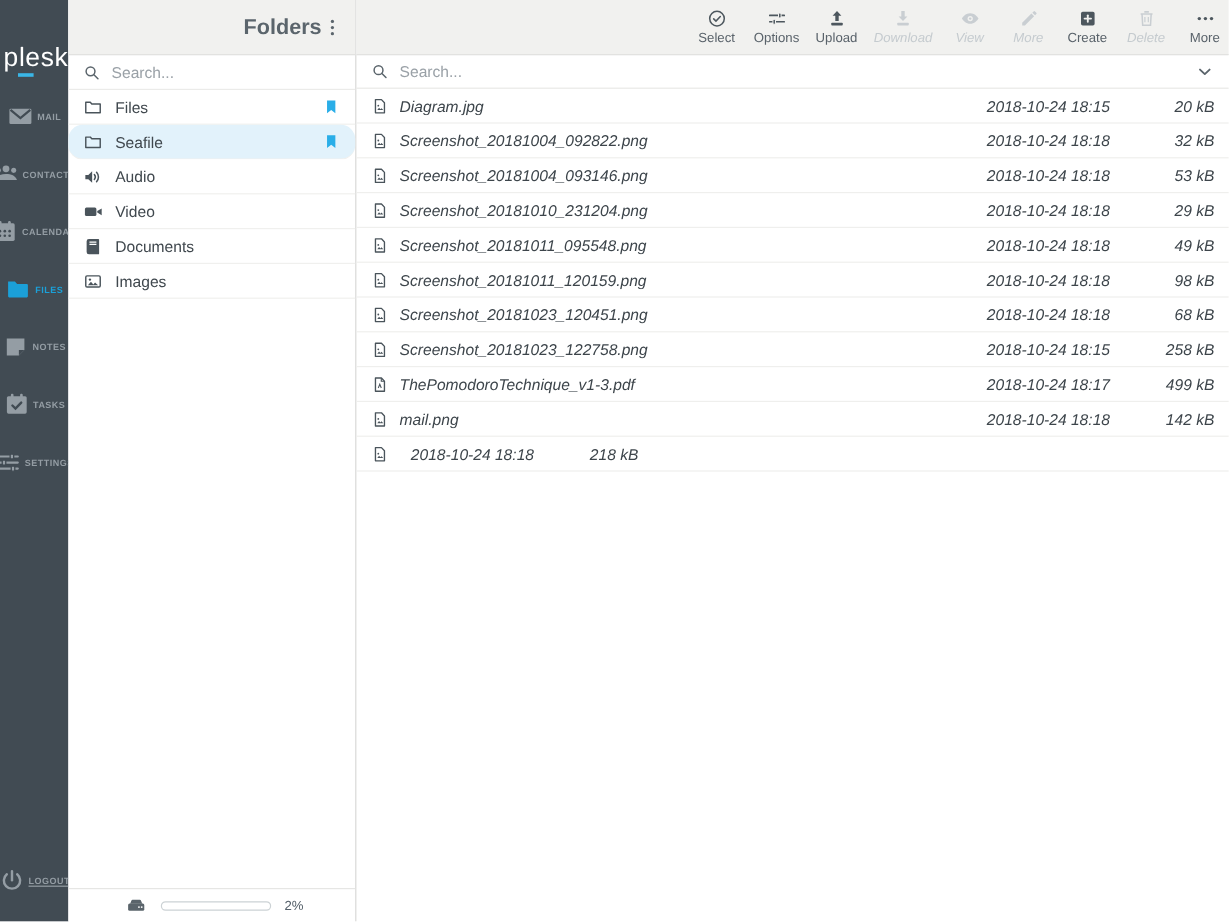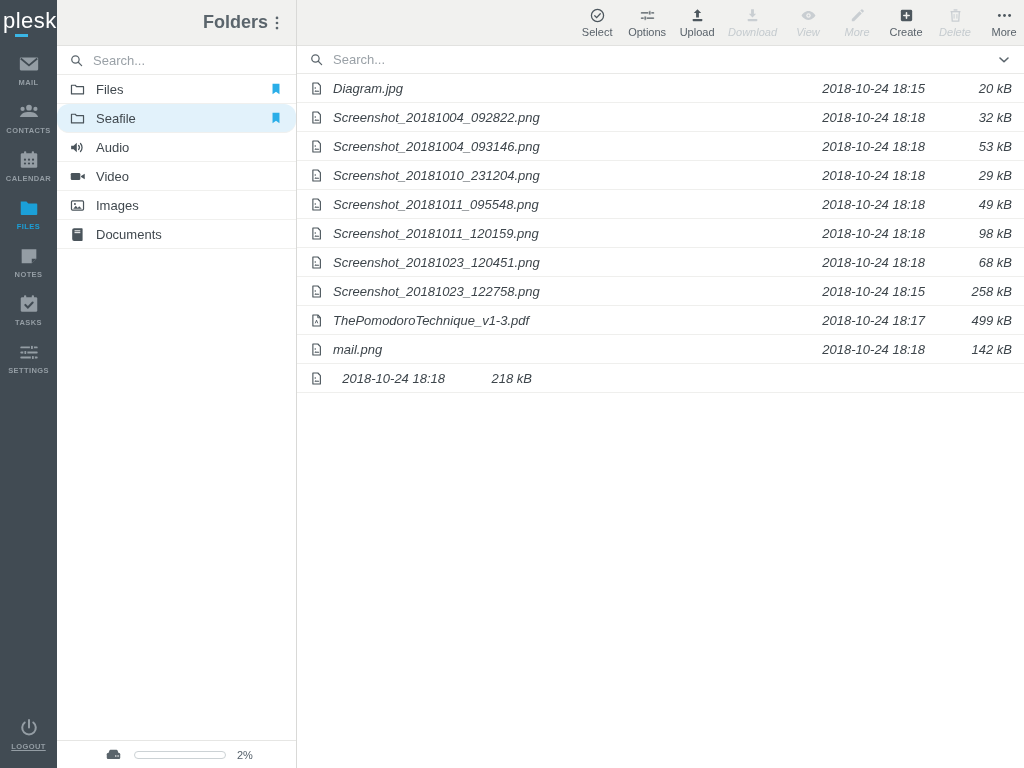--- a/index.html
+++ b/index.html
@@ -2,24 +2,24 @@
 <html><head>
 <meta charset="utf-8">
 <style>
   * { margin:0; padding:0; box-sizing:border-box; }
   html,body { width:1024px; height:768px; overflow:hidden; background:#fff;
               font-family:"Liberation Sans", sans-serif; }
   .app { display:flex; width:1024px; height:768px; }
 
   
   .sidebar { width:57px; background:#414b53; display:flex; flex-direction:column; flex-shrink:0; }
-  .logo { height:46px; display:flex; flex-direction:column; justify-content:center; padding-left:3px; }
+  .logo { height:46px; display:flex; flex-direction:column; justify-content:center; padding-left:3px;margin-top:27px; }
   .logo-text { color:#fff; font-size:22px; line-height:1; letter-spacing:.5px; }
   .logo-bar { width:13px; height:3px; background:#3ab6e6; margin:2px 0 0 12px; }
-  .side-item { height:48px; display:flex; flex-direction:column; align-items:center;
+  .side-item { height:48px; display:flex; align-items:center;
                justify-content:center; gap:3px; color:#949da4; cursor:pointer; }
   .side-item .lbl { font-size:7.5px; font-weight:700; letter-spacing:.4px; }
   .side-item.active { color:#1ba0d8; }
   .side-logout { margin-top:auto; margin-bottom:8px; height:52px;text-decoration:underline; }
   .ico { display:inline-flex; align-items:center; justify-content:center; line-height:0; }
 
   
   .folders { width:240px; border-right:1px solid #d9d9d7; display:flex; flex-direction:column;
              background:#fff; flex-shrink:0; }
   .panel-header { height:46px; background:#f1f1ef; border-bottom:1px solid #e2e2e0;
@@ -261,40 +261,40 @@
               <path d="M17 11.2L22.2 8v8L17 12.8z" fill="currentColor"></path>
             </svg>
           </span>
     <span class="t-lbl">Video</span>
 
   </div>
 
   <div class="folder-item">
     <span class="ico f-ico t-ico">
             <svg xmlns="http://www.w3.org/2000/svg" viewBox="0 0 24 24" width="17" height="17">
-              <rect x="3.5" y="5.5" width="17" height="13" rx="1.5" fill="none" stroke="currentColor" stroke-width="1.7"></rect>
-              <circle cx="8.4" cy="9.9" r="1.4" fill="currentColor"></circle>
-              <path d="M6 16.6l3.6-4.2 2.8 3.1 2-2.3 3.6 3.4v0z" fill="currentColor"></path>
-            </svg>
-          </span>
-    <span class="t-lbl">Images</span>
-
-  </div>
-
-  <div class="folder-item">
-    <span class="ico f-ico t-ico">
-            <svg xmlns="http://www.w3.org/2000/svg" viewBox="0 0 24 24" width="17" height="17">
               <path d="M7.2 3h11a1 1 0 0 1 1 1v16a1 1 0 0 1-1 1h-11A2.7 2.7 0 0 1 4.5 18.3V5.7A2.7 2.7 0 0 1 7.2 3z" fill="currentColor"></path>
               <g stroke="#fff" stroke-width="1.4">
                 <path d="M7.8 6.8h8.2"></path>
                 <path d="M7.8 9.4h8.2"></path>
               </g>
             </svg>
           </span>
     <span class="t-lbl">Documents</span>
+
+  </div>
+
+  <div class="folder-item">
+    <span class="ico f-ico t-ico">
+            <svg xmlns="http://www.w3.org/2000/svg" viewBox="0 0 24 24" width="17" height="17">
+              <rect x="3.5" y="5.5" width="17" height="13" rx="1.5" fill="none" stroke="currentColor" stroke-width="1.7"></rect>
+              <circle cx="8.4" cy="9.9" r="1.4" fill="currentColor"></circle>
+              <path d="M6 16.6l3.6-4.2 2.8 3.1 2-2.3 3.6 3.4v0z" fill="currentColor"></path>
+            </svg>
+          </span>
+    <span class="t-lbl">Images</span>
 
   </div>
 </div>
     <div class="folders-footer">
       <span class="ico hdd">
           <svg xmlns="http://www.w3.org/2000/svg" viewBox="0 0 24 24" width="19" height="19">
             <path d="M5.6 10.2l1.3-3.2a1.4 1.4 0 0 1 1.3-.9h7.6a1.4 1.4 0 0 1 1.3.9l1.3 3.2z" fill="currentColor"></path>
             <rect x="3.5" y="10" width="17" height="7.6" rx="1.6" fill="currentColor"></rect>
             <circle cx="14.9" cy="13.8" r="1" fill="#fff"></circle>
             <circle cx="17.8" cy="13.8" r="1" fill="#fff"></circle>

